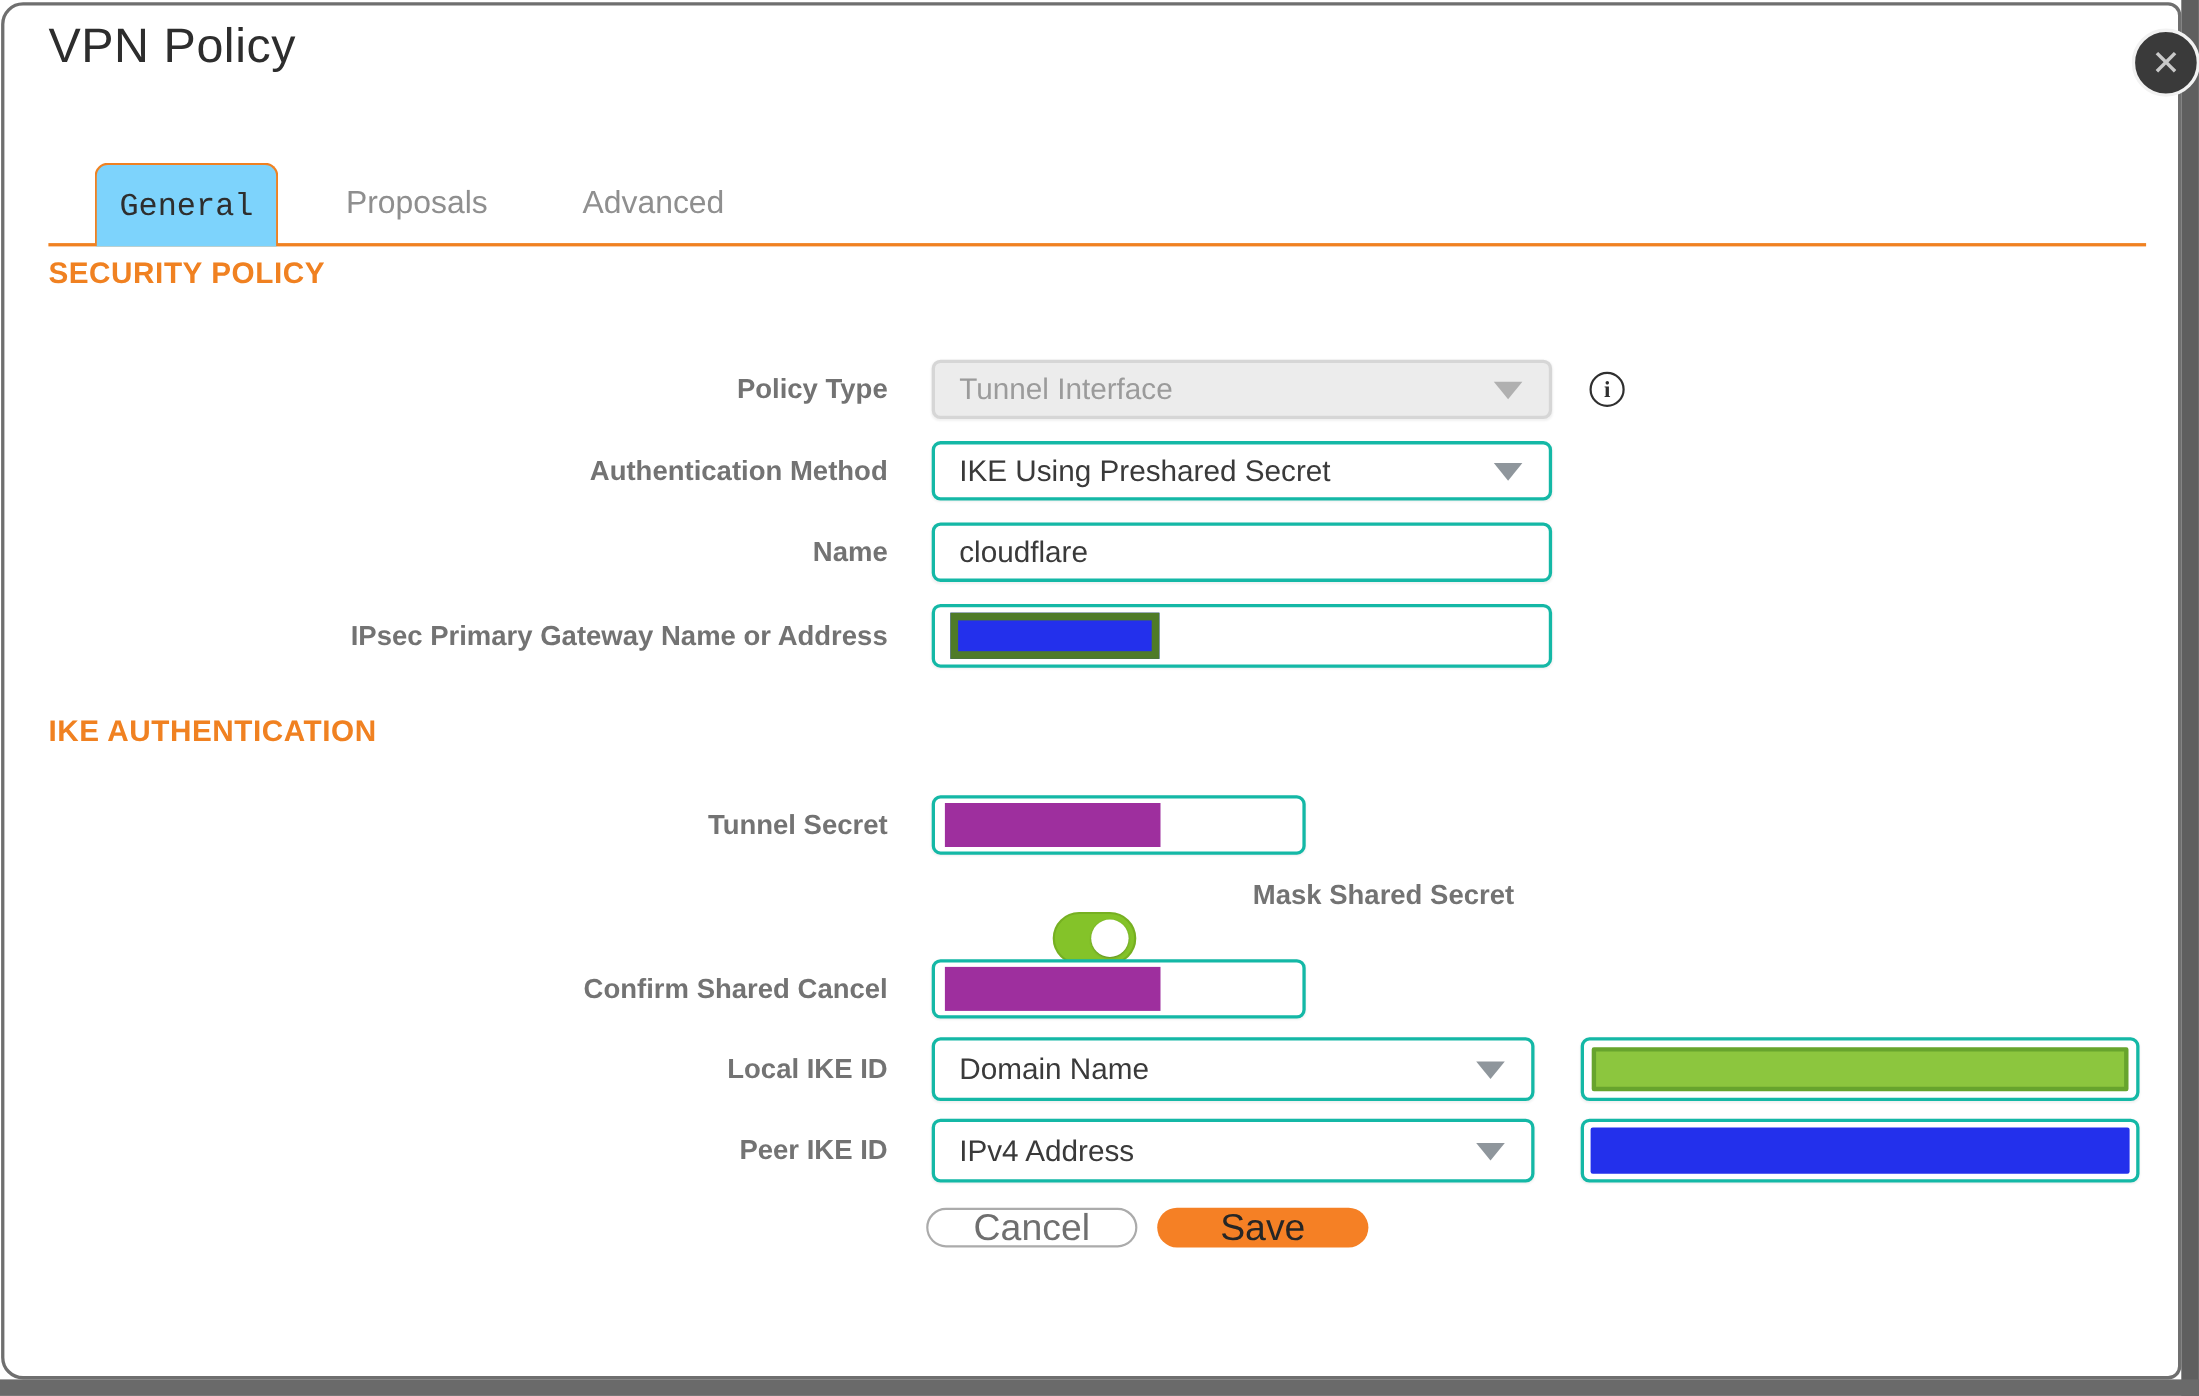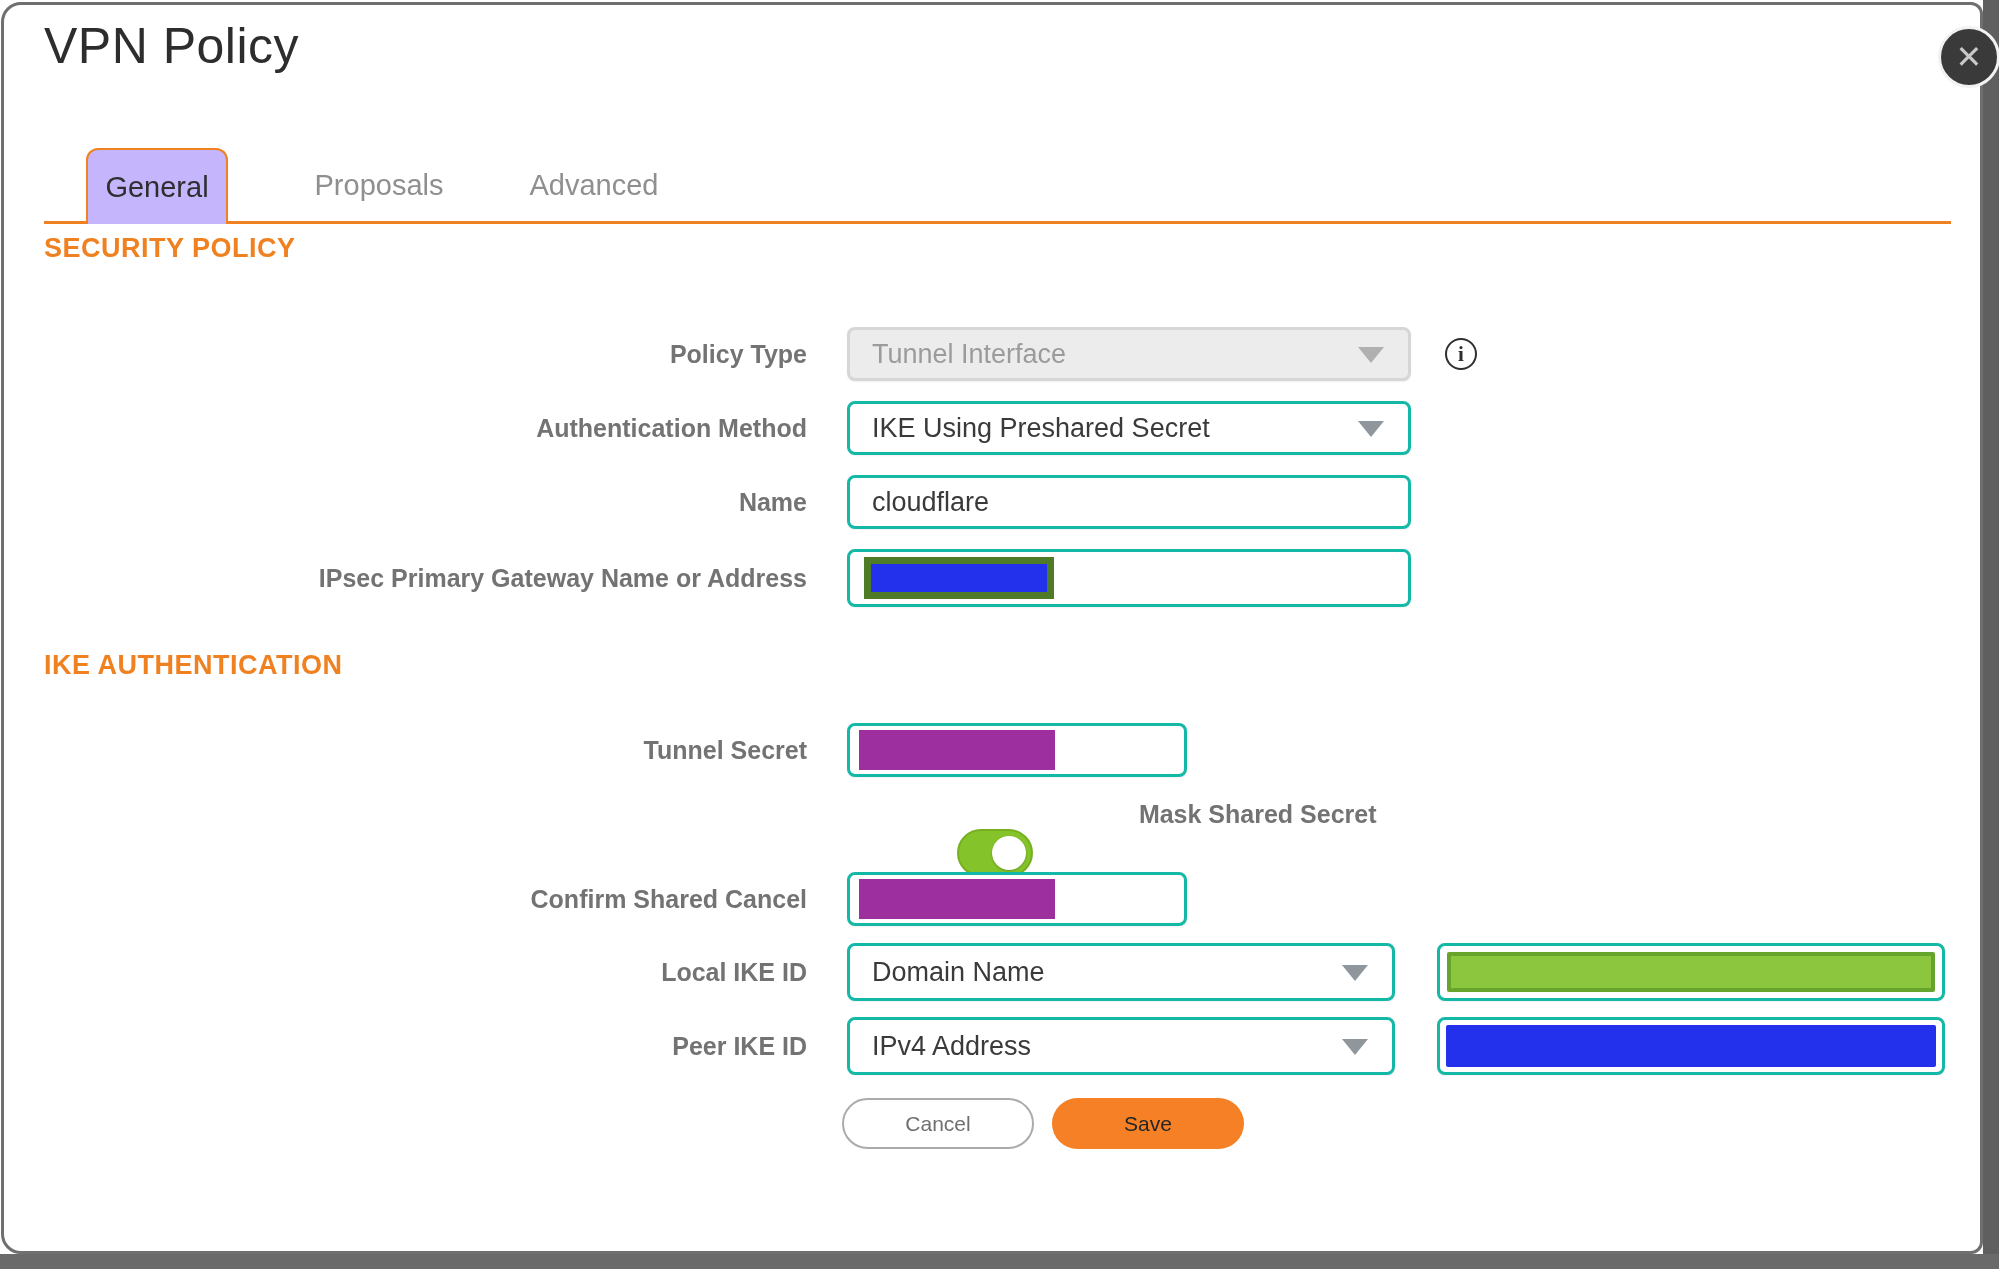--- a/index.html
+++ b/index.html
@@ -3,31 +3,31 @@
 <meta charset="utf-8">
 <style>
   html,body{margin:0;padding:0;}
   body{font-family:"Liberation Sans", sans-serif; background:#ffffff;}
   .stage{position:relative;width:1999px;height:1269px;background:#ffffff;overflow:hidden;}
   
   .backdrop-right{position:absolute;top:0;right:0;width:16px;height:1269px;background:#5f5f5f;}
   .backdrop-bottom{position:absolute;left:0;bottom:0;width:1999px;height:15px;background:#6a6a6a;}
   .dialog{position:absolute;left:1px;top:2px;width:1982px;height:1252px;background:#ffffff;
           border:3px solid #6f6f6f;border-radius:20px 12px 12px 20px;box-sizing:border-box;z-index:1;}
-  .dialog-title{position:absolute;left:40px;top:12px;font-size:50px;color:#2d2d2d;font-weight:400;letter-spacing:0.5px;}
+  .dialog-title{position:absolute;left:40px;top:12px;font-size:44px;color:#2d2d2d;font-weight:400;letter-spacing:0.5px;}
   .close-btn{position:absolute;left:1938px;top:26px;width:62px;height:62px;border-radius:50%;
              background:#3a3a3a;border:3px solid #f2f2f2;box-sizing:border-box;z-index:3;
              display:flex;align-items:center;justify-content:center;cursor:pointer;}
   .close-x{color:#c9c9c9;font-size:32px;line-height:1;font-weight:400;}
 
   
   .tab-underline{position:absolute;left:40px;top:216px;width:1907px;height:3px;background:#F08121;}
-  .tab-active{position:absolute;left:82px;top:143px;width:142px;height:76px;background:#c4b5fd;
+  .tab-active{position:absolute;left:82px;top:143px;width:167px;height:76px;background:#7dd3fc;
               border:2px solid #F08121;border-bottom:none;border-radius:12px 12px 0 0;box-sizing:border-box;
-              display:flex;align-items:center;justify-content:center;z-index:2;cursor:pointer;}
+              display:flex;align-items:center;justify-content:center;z-index:2;cursor:pointer;font-family:Liberation Mono, monospace;}
   .tab-active span{font-size:29px;color:#2e2e2e;font-weight:500;}
   .tab-inactive{position:absolute;top:155px;height:50px;display:flex;align-items:center;justify-content:center;
                 font-size:29px;color:#8f8f8f;cursor:pointer;}
   .tab-proposals{left:290px;width:170px;}
   .tab-advanced{left:505px;width:170px;}
 
   .section-heading{position:absolute;left:40px;font-size:27px;font-weight:700;color:#F08121;letter-spacing:0.5px;}
   .sec-1{top:228px;}
   .sec-2{top:645px;}
 
@@ -70,22 +70,22 @@
   .r-name{top:470px;}
   .r-gw{top:544px;}
   .r-shared{top:718px;}
   .r-mask{top:795px;flex-direction:column;}
   .r-confirm{top:867px;}
   .r-local{top:938px;}
   .r-peer{top:1012px;}
 
   
   .actions{position:absolute;left:0;top:1093px;width:1982px;display:flex;}
-  .btn{height:51px;border-radius:26px;display:flex;align-items:center;justify-content:center;
-       font-size:21px;cursor:pointer;box-sizing:border-box;}
+  .btn{height:36px;border-radius:26px;display:flex;align-items:center;justify-content:center;
+       font-size:34px;cursor:pointer;box-sizing:border-box;}
   .btn-cancel{margin-left:838px;width:192px;background:#ffffff;border:2px solid #ababab;color:#6f6f6f;}
   .btn-save{margin-left:18px;width:192px;background:#F58025;border:none;color:#262626;font-weight:500;}
 </style>
 </head>
 <body>
 
 <div class="stage">
   <div class="backdrop-right"></div>
   <div class="backdrop-bottom"></div>
 

